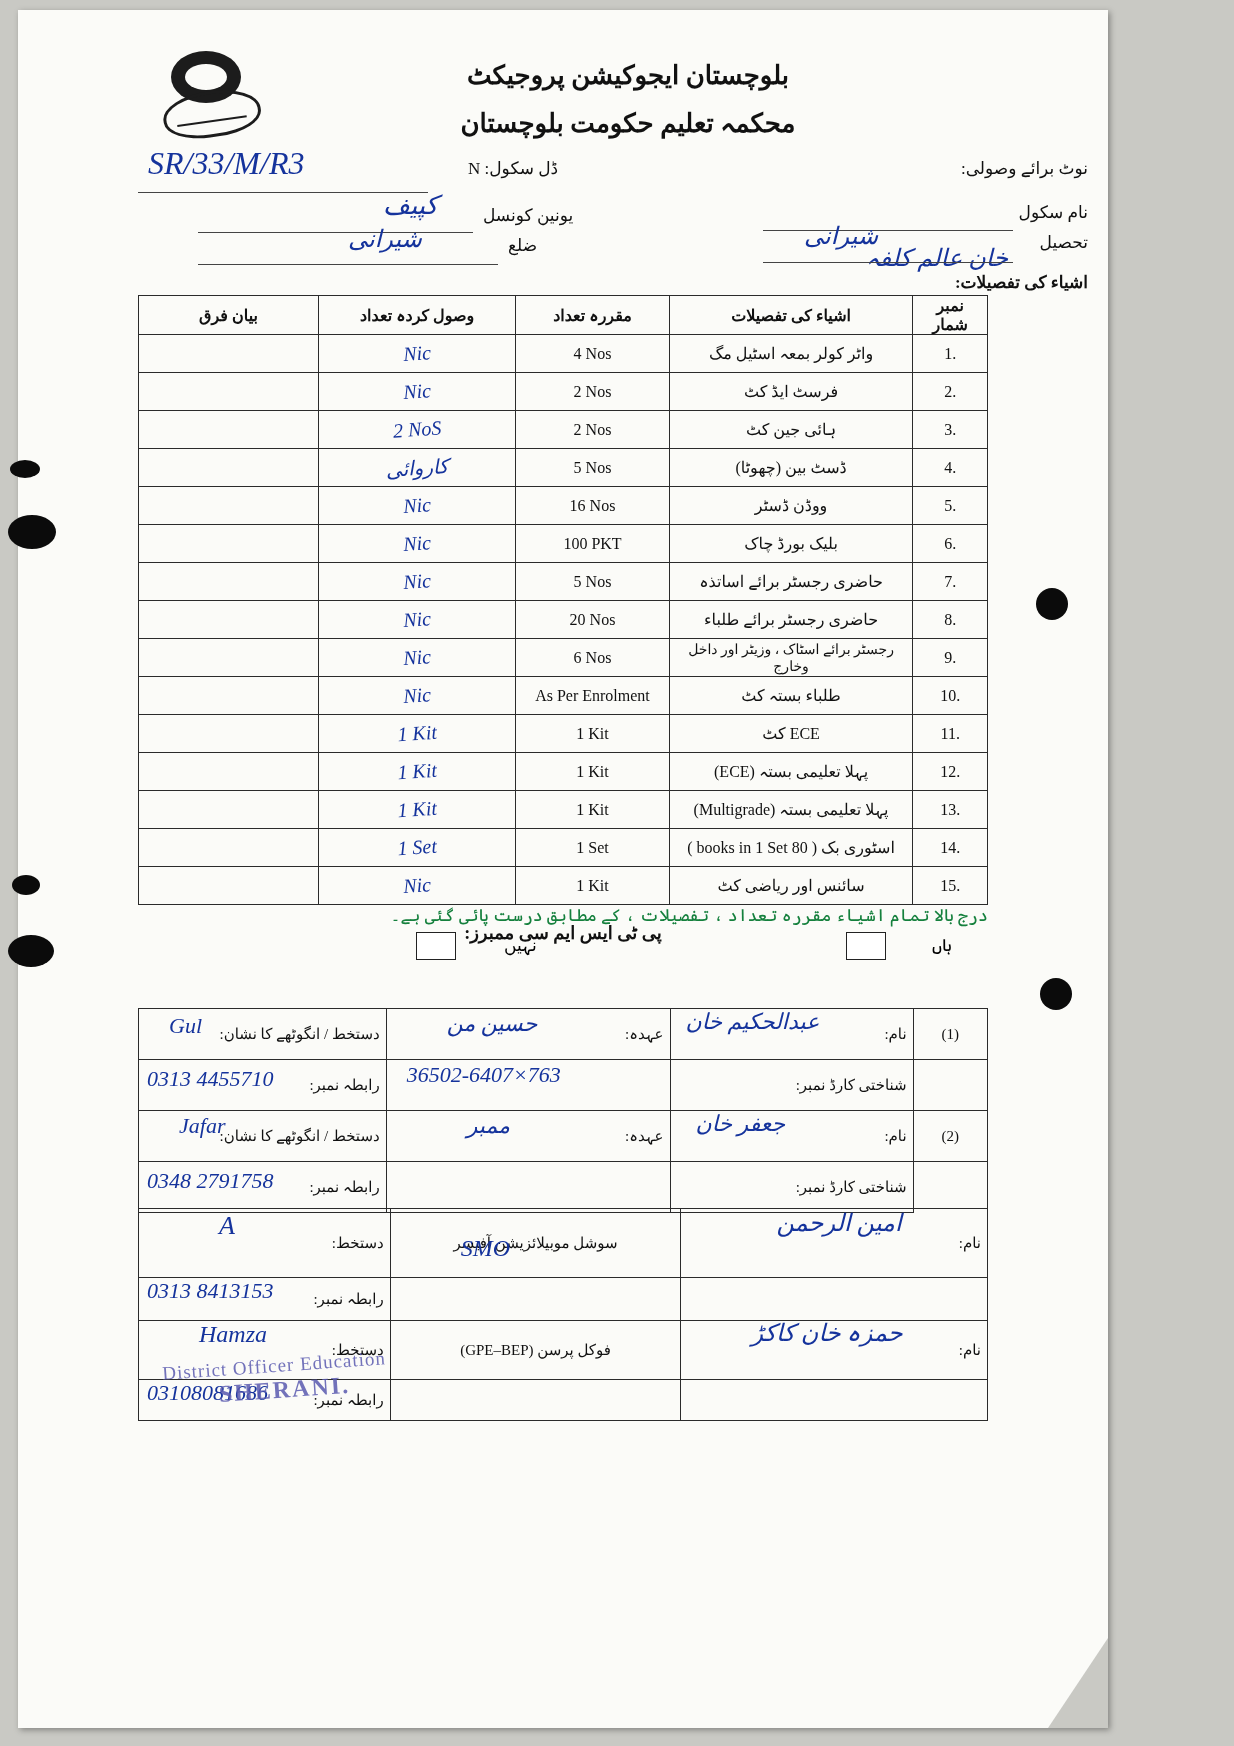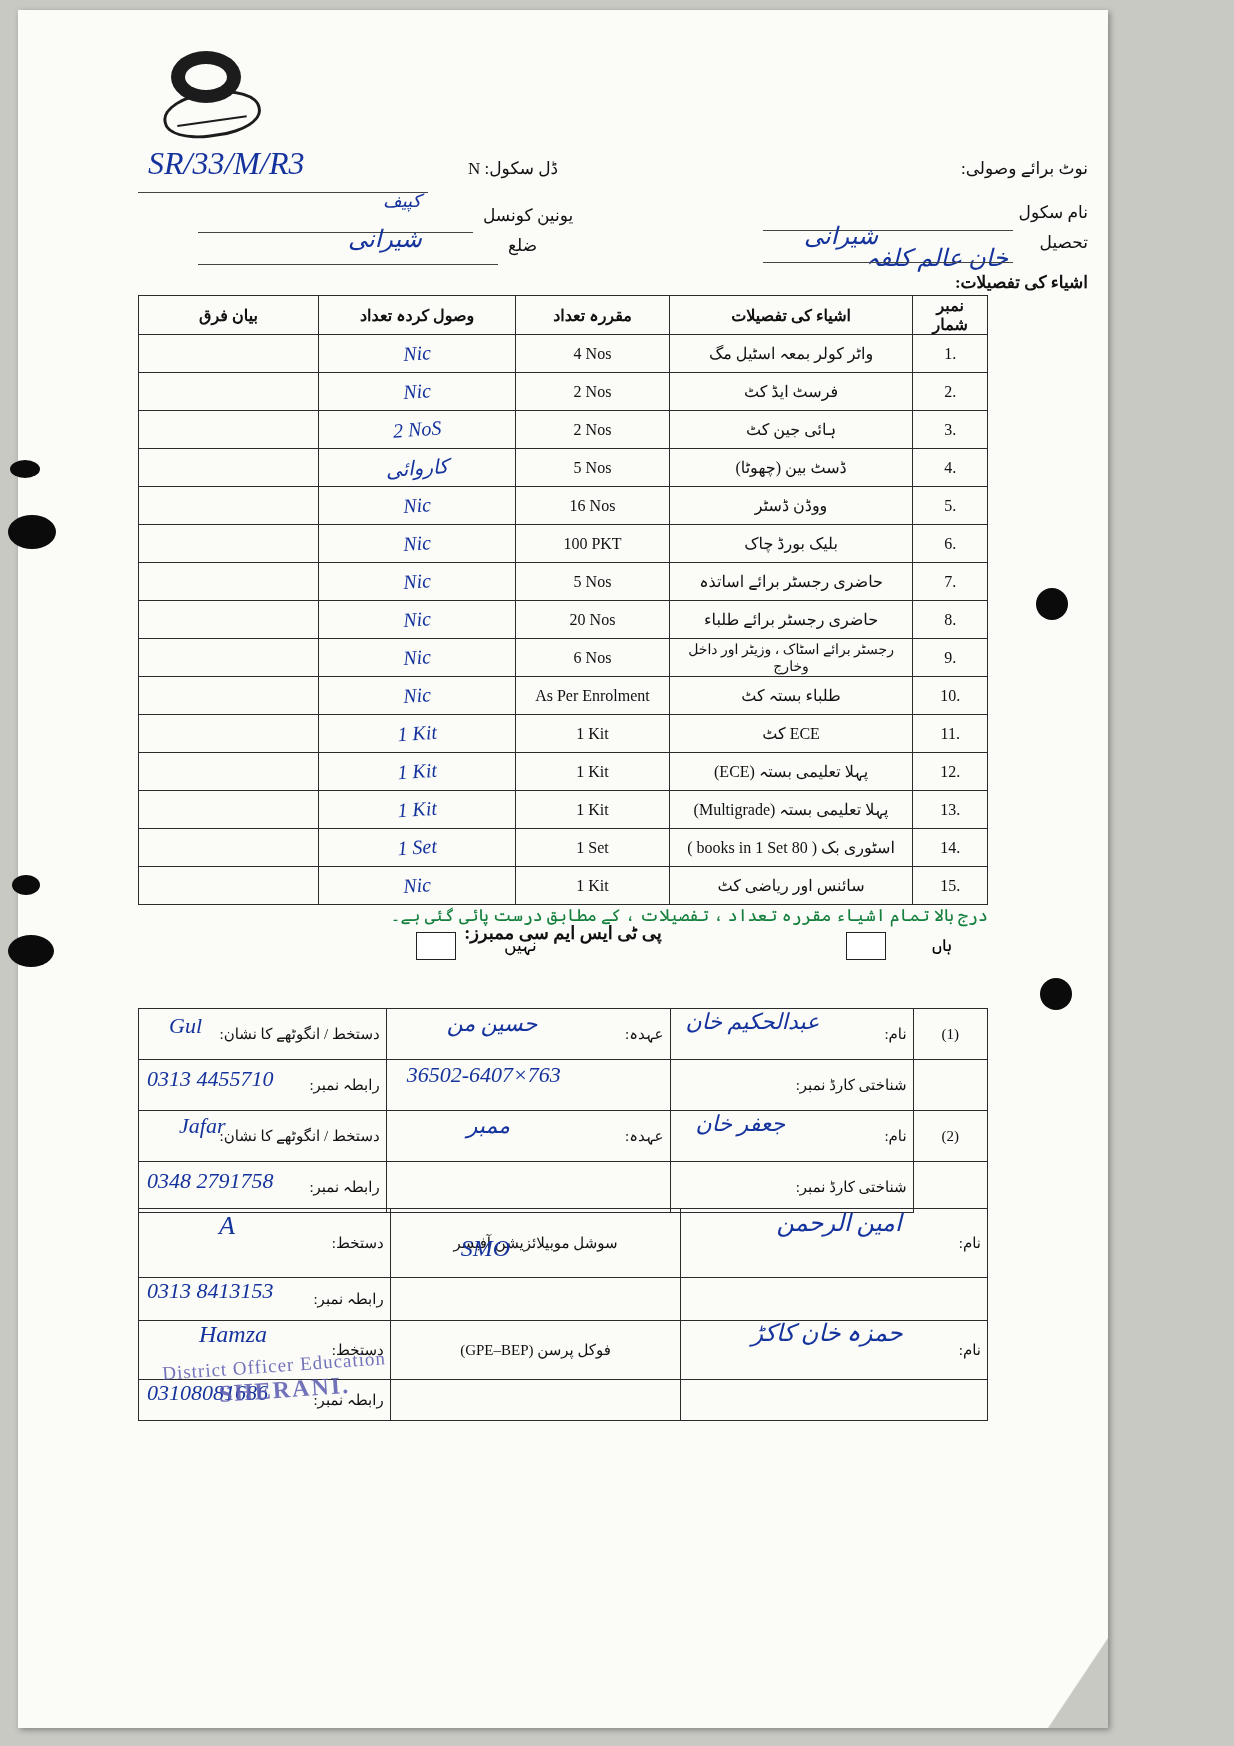--- a/index.html
+++ b/index.html
@@ -141,33 +141,35 @@
   <div class="blotch" style="left:-10px;top:505px;width:48px;height:34px;"></div>
   <div class="blotch" style="left:-6px;top:865px;width:28px;height:20px;"></div>
   <div class="blotch" style="left:-10px;top:925px;width:46px;height:32px;"></div>
   <div class="blotch" style="left:1018px;top:578px;width:32px;height:32px;"></div>
   <div class="blotch" style="left:1022px;top:968px;width:32px;height:32px;"></div>
 
   <div class="logo">
     <div class="oval"></div>
     <div class="ribbon"></div>
   </div>
+  <div class="title1">بلوچستان ایجوکیشن پروجیکٹ</div>
+  <div class="title2">محکمہ تعلیم حکومت بلوچستان</div>
 
   <div class="fld-label" style="right:20px;top:148px;">نوٹ برائے وصولی:</div>
 
   <div class="fld-label" style="left:450px;top:148px;">ڈل سکول: N</div>
   <div class="hand" style="left:130px;top:135px;font-size:32px;">SR/33/M/R3</div>
   <div class="fld-line" style="left:120px;top:182px;width:290px;"></div>
 
   <div class="fld-label" style="right:20px;top:192px;">نام سکول</div>
   <div class="hand" style="right:100px;top:186px;font-size:24px;margin-top:48px;">خان عالم کلفہ</div>
   <div class="fld-line" style="right:95px;top:220px;width:250px;"></div>
 
   <div class="fld-label" style="left:465px;top:195px;">یونین کونسل</div>
-  <div class="hand" style="left:365px;top:180px;font-size:18px;">کپیف</div>
+  <div class="hand" style="left:365px;top:180px;font-size:26px;">کپیف</div>
   <div class="fld-line" style="left:180px;top:222px;width:275px;"></div>
 
   <div class="fld-label" style="right:20px;top:222px;">تحصیل</div>
   <div class="hand" style="right:230px;top:212px;font-size:24px;">شیرانی</div>
   <div class="fld-line" style="right:95px;top:252px;width:250px;"></div>
 
   <div class="fld-label" style="left:490px;top:225px;">ضلع</div>
   <div class="hand" style="left:330px;top:215px;font-size:24px;">شیرانی</div>
   <div class="fld-line" style="left:180px;top:254px;width:300px;"></div>
 

